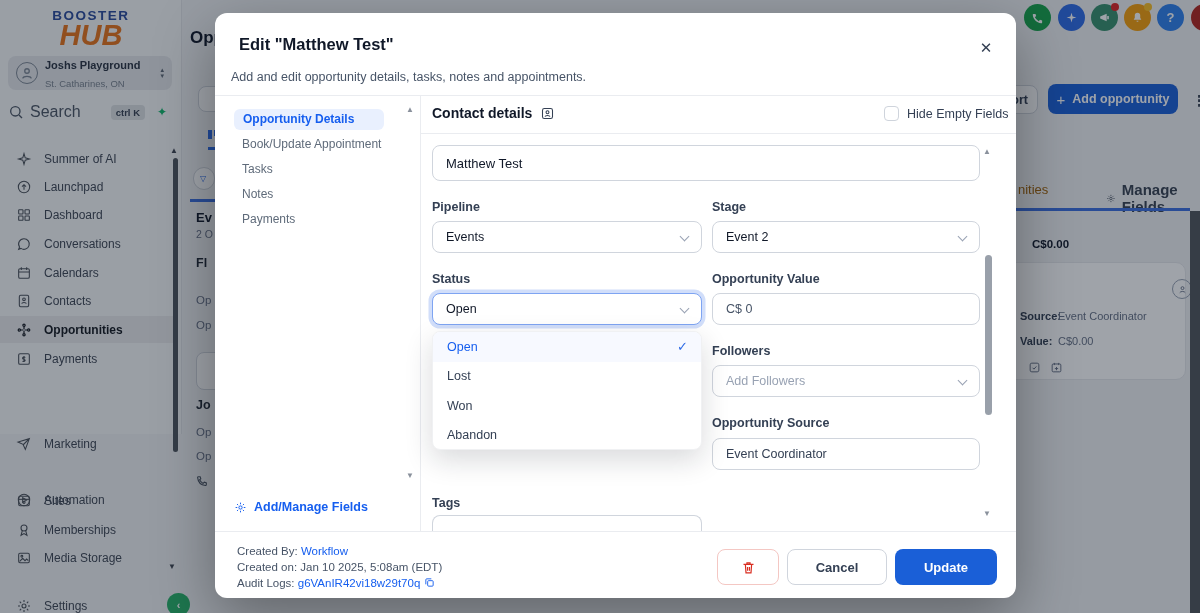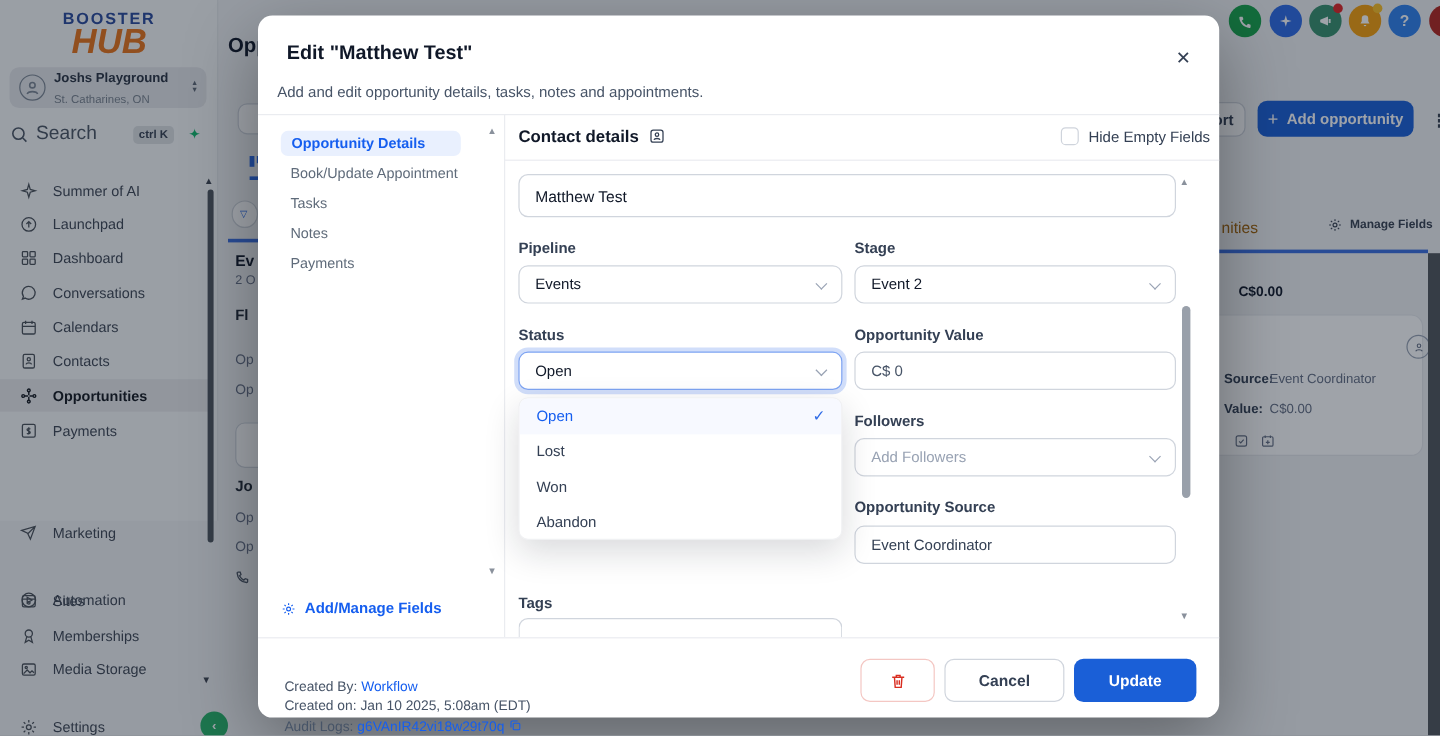--- a/index.html
+++ b/index.html
@@ -30,21 +30,21 @@
   .sb-arrow { position:absolute; color:#3f4550; font-size:8px; }
   .collapse-btn { position:absolute; left:167px; top:593px; width:23px; height:23px; border-radius:50%; background:#27b368; color:#fff; font-size:11px; font-weight:700; display:flex; align-items:center; justify-content:center; z-index:2; }
 
   
   .cicon { position:absolute; top:4px; width:27px; height:27px; border-radius:50%; display:flex; align-items:center; justify-content:center; color:#fff; }
   .badge { position:absolute; width:8px; height:8px; border-radius:50%; }
   .pill-partial { position:absolute; left:988px; top:85px; width:50px; height:29px; background:#fff; border:1px solid #d0d5dd; border-radius:8px; font-size:12.5px; font-weight:600; color:#344054; display:flex; align-items:center; justify-content:flex-end; padding-right:9px; }
   .addopp { position:absolute; left:1048px; top:84px; width:130px; height:30px; background:#1a5fd7; border:none; border-radius:8px; color:#fff; font-size:12.5px; font-weight:600; display:flex; align-items:center; justify-content:center; gap:7px; font-family:inherit; }
   .vdots { position:absolute; left:1192px; top:92px; font-size:15px; color:#374151; font-weight:700; }
   .bgtab { position:absolute; top:182px; font-size:13px; color:#a16207; }
-  .managefields { position:absolute; left:1106px; top:181px; font-size:10px; font-weight:600; color:#374151; display:flex; gap:6px; align-items:center; }
+  .managefields { position:absolute; left:1106px; top:181px; font-size:15px; font-weight:600; color:#374151; display:flex; gap:6px; align-items:center; }
   .tab-underline { position:absolute; left:988px; top:208px; width:202px; height:2.5px; background:#3b6fe0; }
   .dark-strip { position:absolute; left:1190px; top:211px; width:10px; height:402px; background:#50555b; }
   .bg-card { position:absolute; left:1002px; top:262px; width:184px; height:118px; background:#fff; border:1px solid #e6e8ec; border-radius:10px; }
   .bg-kv { position:absolute; font-size:11px; }
 
   
   #lstrip { position:absolute; left:182px; top:0; width:33px; height:613px; overflow:hidden; }
 
   
   #overlay { position:absolute; inset:0; background:rgba(16,24,40,0.40); z-index:5; }
@@ -74,21 +74,21 @@
   .ph { color:#98a2b3; }
   .name-inp { position:absolute; left:217px; top:132px; width:548px; height:36px; border:1px solid #d0d5dd; border-radius:8px; font-size:13px; color:#101828; padding:0 13px; font-family:inherit; }
 
   .dropdown { position:absolute; left:217px; top:318px; width:270px; height:119px; background:#fff; border:1px solid #f0f1f3; border-radius:8px; box-shadow:0 10px 28px rgba(16,24,40,.16); z-index:4; overflow:hidden; }
   .opt { height:29.5px; display:flex; align-items:center; padding:0 14px; font-size:12.5px; color:#344054; position:relative; }
   .opt.selected { color:#155eef; background:#f7f9ff; }
   .opt.selected .check { position:absolute; right:13px; color:#2e6be6; font-size:13px; font-weight:700; }
 
   .fsb-thumb { position:absolute; left:770px; top:242px; width:7px; height:160px; background:#99a0aa; border-radius:4px; z-index:6; }
 
-  .foot-line { position:absolute; left:22px; font-size:11.5px; color:#475467; white-space:nowrap;margin-top:22px; }
+  .foot-line { position:absolute; left:22px; font-size:11.5px; color:#475467; white-space:nowrap; }
   .blue { color:#155eef; }
   .btn { position:absolute; top:536px; height:36px; border-radius:8px; font-size:13px; font-weight:600; font-family:inherit; display:flex; align-items:center; justify-content:center; cursor:pointer; }
   .btn-del { left:502px; width:62px; background:#fff; border:1px solid #f4c7c3; }
   .btn-cancel { left:572px; width:100px; background:#fff; border:1px solid #d0d5dd; color:#344054; }
   .btn-update { left:680px; width:102px; background:#1a5fd7; border:none; color:#fff; }
   .tags-inp { position:absolute; left:217px; top:502px; width:270px; height:16px; border:1px solid #d0d5dd; border-bottom:none; border-radius:8px 8px 0 0; background:#fff; }
 </style>
 </head>
 <body>
 

